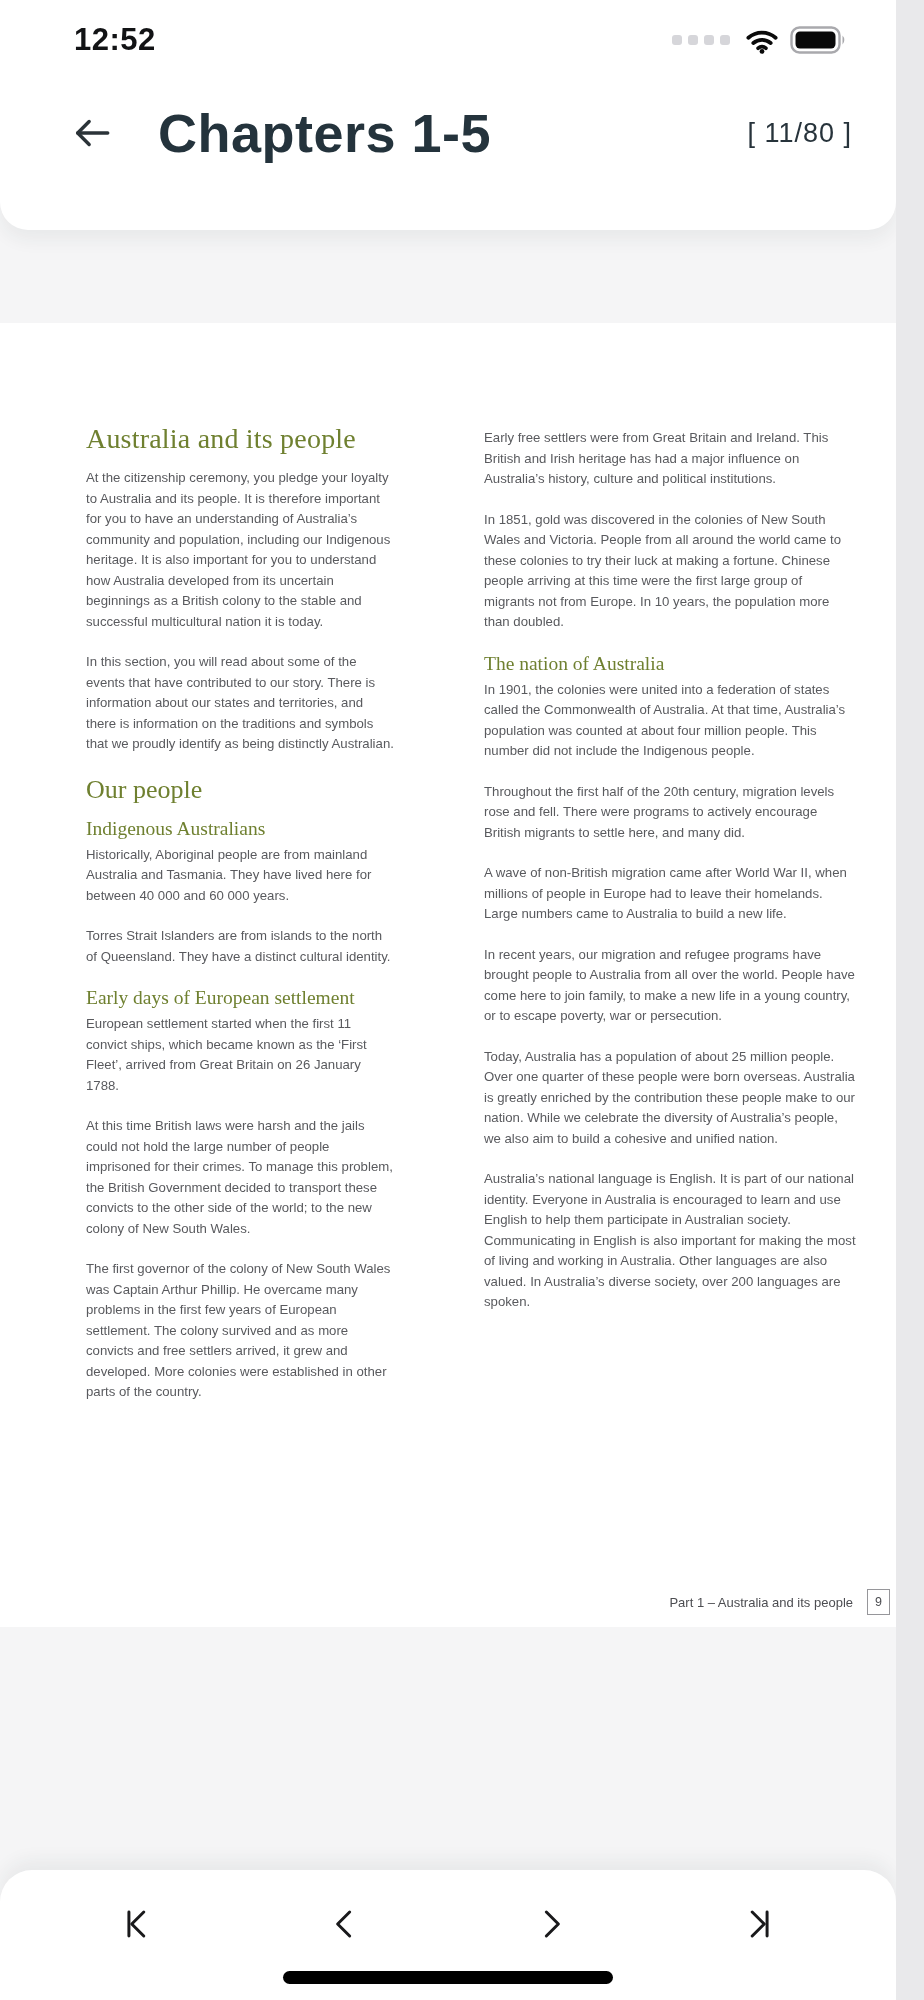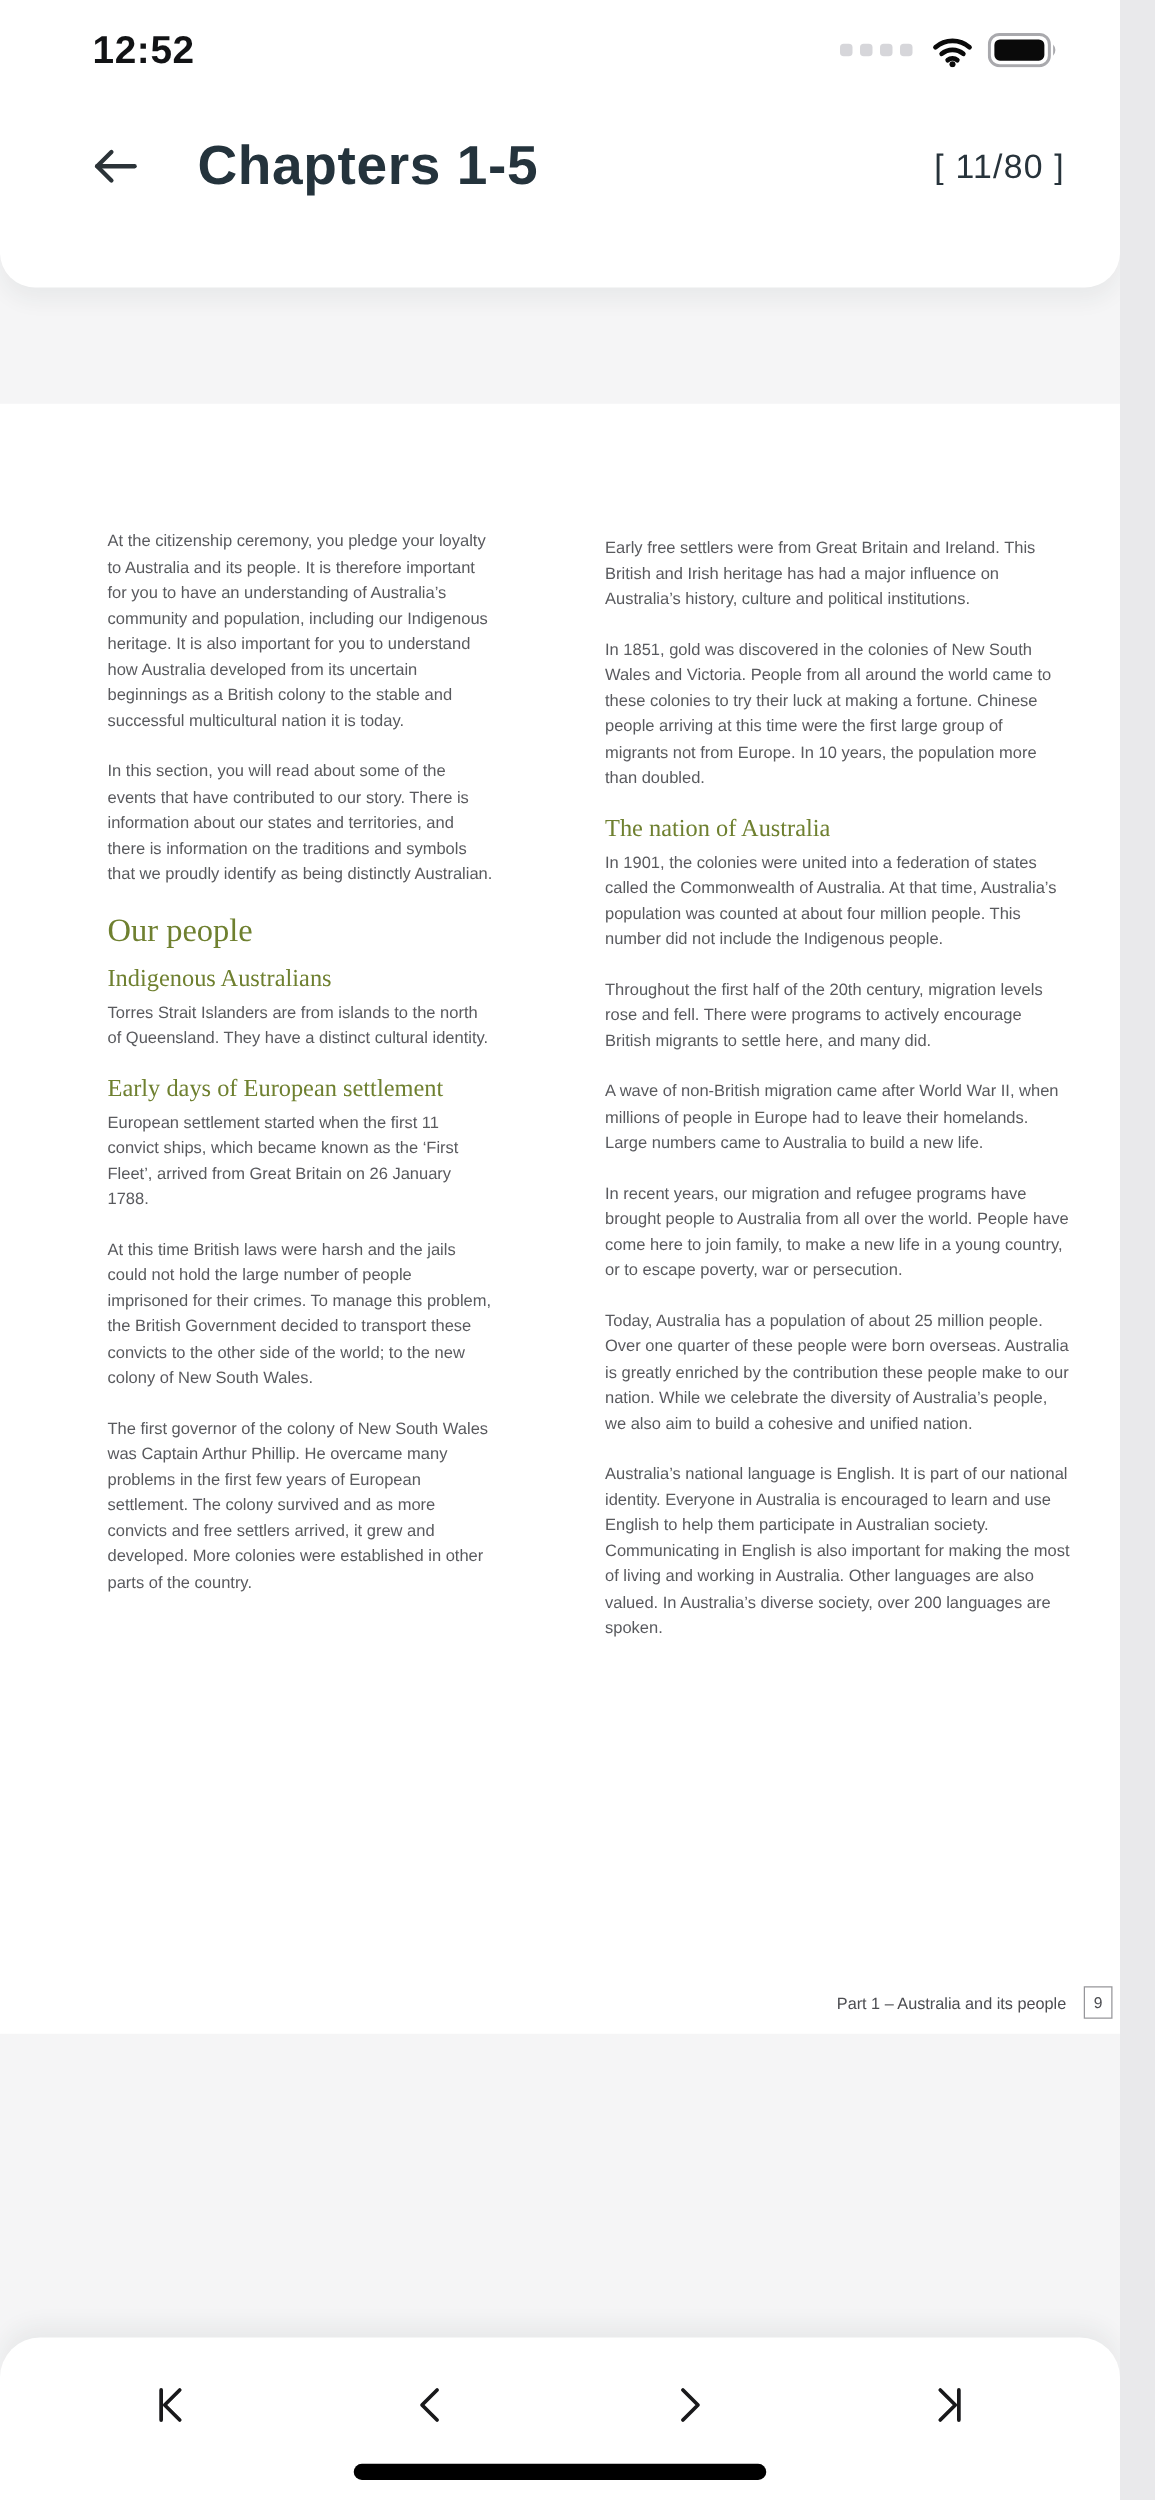--- a/index.html
+++ b/index.html
@@ -22,21 +22,21 @@
   .status-icons { display:flex; align-items:center; gap:11px; }
   .signal-dots { display:flex; gap:6px; margin-right:4px; }
   .signal-dots i { display:block; width:10px; height:10px; border-radius:3px; background:#d6d6da; }
 
   .header-row {
     position:absolute; top:98px; left:70px; right:44px; height:70px;
     display:flex; align-items:center;
   }
   .back-btn { background:none; border:none; cursor:pointer; width:44px; height:44px; padding:0;
               display:flex; align-items:center; justify-content:center; }
-  .hdr-title { font-size:44px; font-weight:700; color:#24333c; letter-spacing:.5px; margin-left:44px; }
+  .hdr-title { font-size:54px; font-weight:700; color:#24333c; letter-spacing:.5px; margin-left:44px; }
   .hdr-counter { margin-left:auto; font-size:27px; font-weight:400; color:#27333b; letter-spacing:1px; }
 
   
   .page {
     position:absolute; top:323px; left:0; width:924px; height:1304px;
     background:#ffffff; overflow:hidden;
   }
   .page-inner { padding:100px 0 0 86px; }
   .columns { display:flex; gap:90px; }
   .col-left  { width:308px; }
@@ -125,24 +125,26 @@
       </button>
       <span class="hdr-title">Chapters 1-5</span>
       <span class="hdr-counter">[ 11/80 ]</span>
     </div>
   </div>
 
   <div class="page">
     <div class="page-inner">
       <div class="columns">
         <div class="col-left">
+          <h1 class="doc-h1">Australia and its people</h1>
           <p class="doc-p">At the citizenship ceremony, you pledge your loyalty to Australia and its people. It is therefore important for you to have an understanding of Australia’s community and population, including our Indigenous heritage. It is also important for you to understand how Australia developed from its uncertain beginnings as a British colony to the stable and successful multicultural nation it is today.</p>
           <p class="doc-p">In this section, you will read about some of the events that have contributed to our story. There is information about our states and territories, and there is information on the traditions and symbols that we proudly identify as being distinctly Australian.</p>
           <h2 class="doc-h2">Our people</h2>
           <h3 class="doc-h3">Indigenous Australians</h3>
+          <p class="doc-p">Historically, Aboriginal people are from mainland Australia and Tasmania. They have lived here for between 40 000 and 60 000 years.</p>
           <p class="doc-p">Torres Strait Islanders are from islands to the north of Queensland. They have a distinct cultural identity.</p>
           <h3 class="doc-h3">Early days of European settlement</h3>
           <p class="doc-p">European settlement started when the first 11 convict ships, which became known as the ‘First Fleet’, arrived from Great Britain on 26 January 1788.</p>
           <p class="doc-p">At this time British laws were harsh and the jails could not hold the large number of people imprisoned for their crimes. To manage this problem, the British Government decided to transport these convicts to the other side of the world; to the new colony of New South Wales.</p>
           <p class="doc-p">The first governor of the colony of New South Wales was Captain Arthur Phillip. He overcame many problems in the first few years of European settlement. The colony survived and as more convicts and free settlers arrived, it grew and developed. More colonies were established in other parts of the country.</p>
         </div>
         <div class="col-right">
           <p class="doc-p">Early free settlers were from Great Britain and Ireland. This British and Irish heritage has had a major influence on Australia’s history, culture and political institutions.</p>
           <p class="doc-p">In 1851, gold was discovered in the colonies of New South Wales and Victoria. People from all around the world came to these colonies to try their luck at making a fortune. Chinese people arriving at this time were the first large group of migrants not from Europe. In 10 years, the population more than doubled.</p>
           <h3 class="doc-h3">The nation of Australia</h3>

